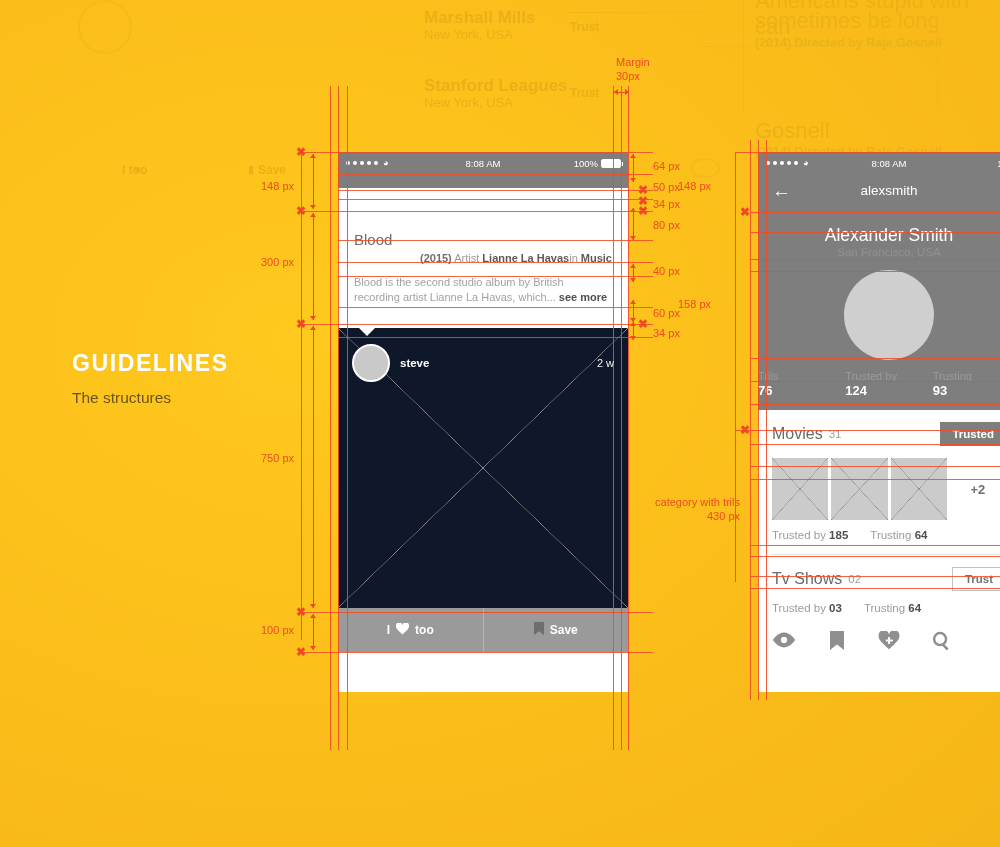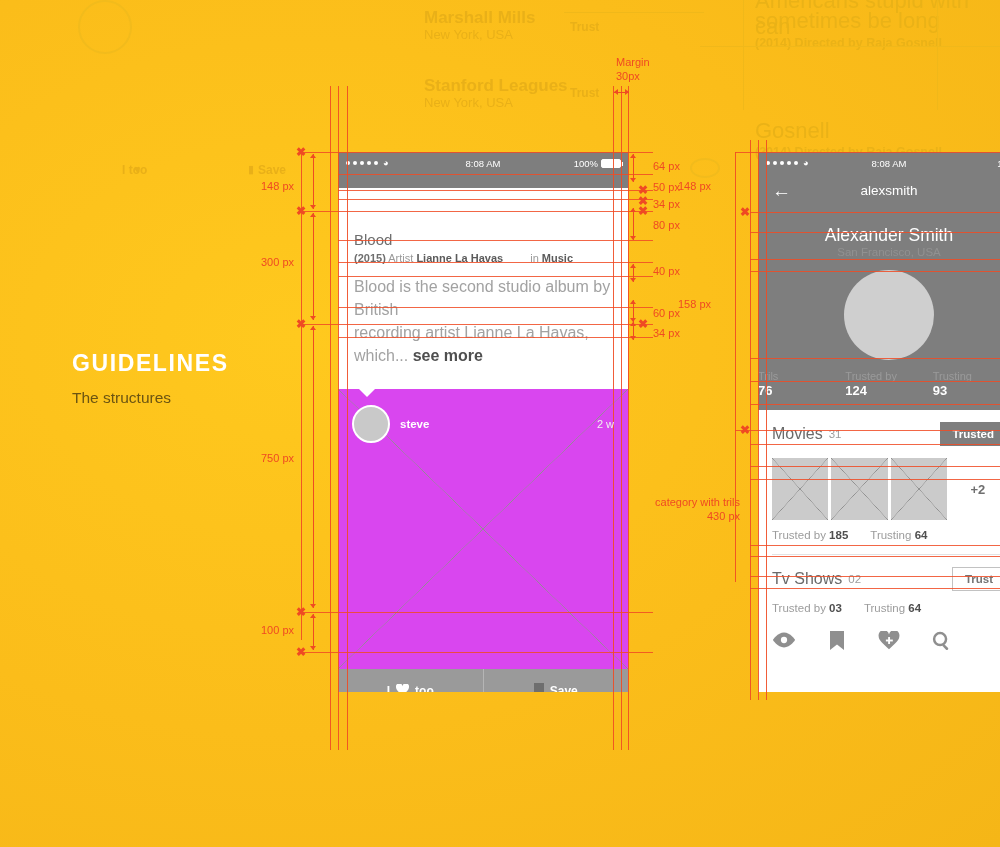--- a/index.html
+++ b/index.html
@@ -70,33 +70,33 @@
   .hamb { position: absolute; right: 12px; display: flex; flex-direction: column; gap: 3px; }
   .hamb i { display: block; width: 19px; height: 2.5px; background: #fff; }
   .navpad1 { height: 14px; background: #7e7e7e; }
 
   .whitegap { background: #ffffff; }
 
   .meta { padding: 0 16px; }
   .meta .album { font-size: 15px; color: #6e6e6e; line-height: 1.1; }
   .meta .line2 {
     font-size: 11px; color: #9a9a9a; margin-top: 3px;
-    display: flex; justify-content: flex-start; align-items: baseline; gap: 27px;
+    display: flex; justify-content: flex-end; align-items: baseline;
   }
   .meta .line2 b { color: #5b5b5b; }
   .meta .line2 .yr { color: #6e6e6e; font-weight: bold; }
 
   .desc {
     padding: 0 16px; margin-top: 11px;
-    font-size: 16px; color: #a2a2a2; line-height: 1.45;
+    font-size: 11px; color: #a2a2a2; line-height: 1.45;
   }
   .desc b { color: #4f4f4f; }
 
   .media {
-    position: relative; background: #d946ef; overflow: hidden;
+    position: relative; background: #0f172a; overflow: hidden;
   }
   .media:before, .media:after {
     content: ""; position: absolute; left: 0; top: 0; width: 100%; height: 100%;
   }
   .media:before {
     background: linear-gradient(to bottom right, transparent calc(50% - 0.5px), #8f8f8f 50%, transparent calc(50% + 0.5px));
   }
   .media:after {
     background: linear-gradient(to bottom left, transparent calc(50% - 0.5px), #8f8f8f 50%, transparent calc(50% + 0.5px));
   }

